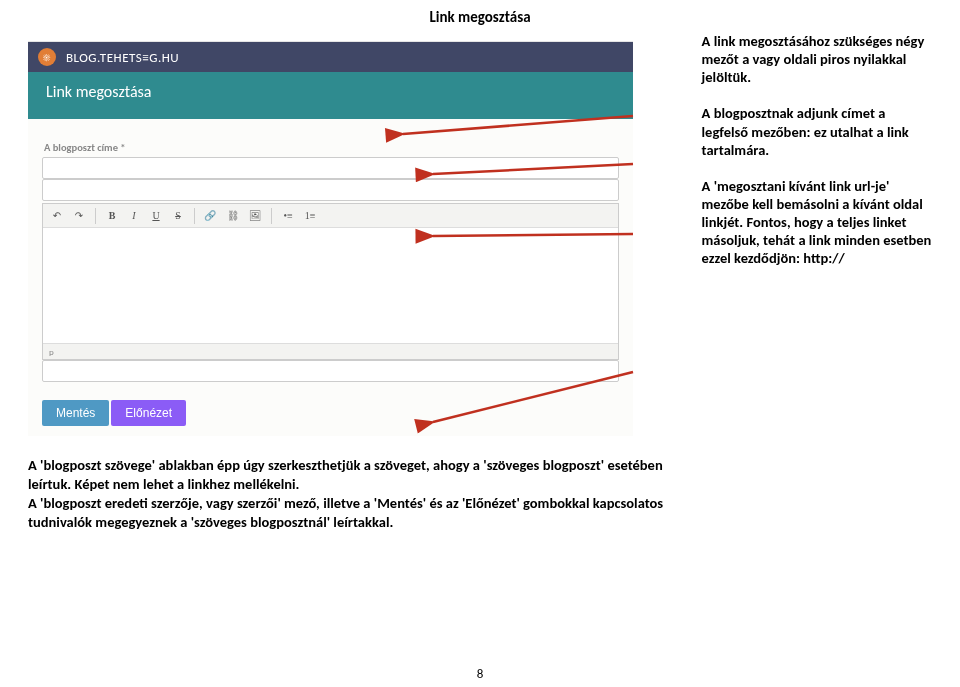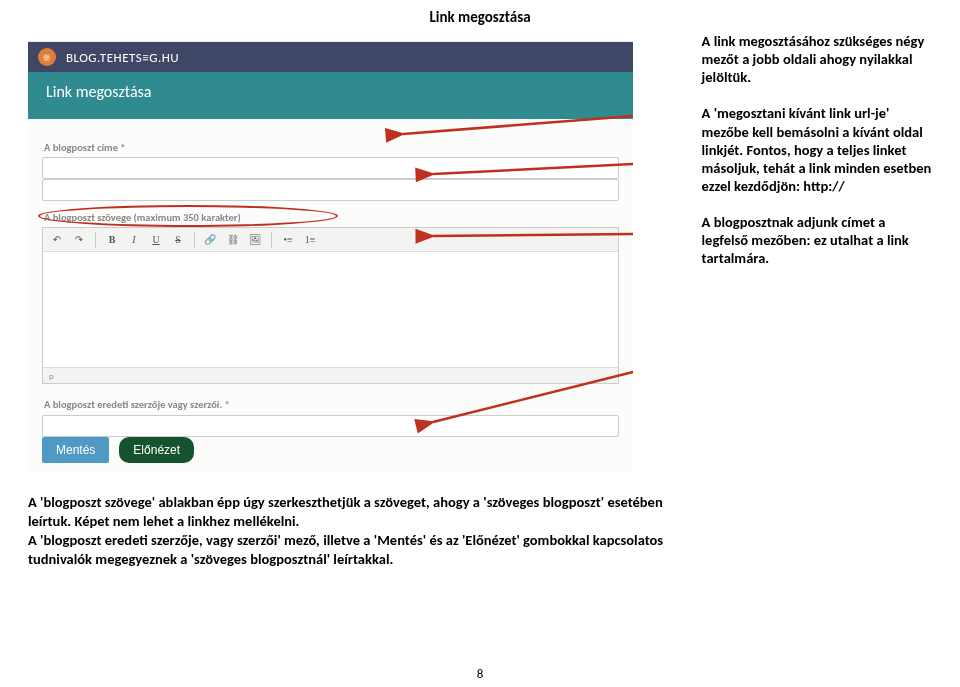--- a/index.html
+++ b/index.html
@@ -134,27 +134,27 @@
     padding: 0 6px;
     font-size: 9px; color:#888;
   }
 
   .bottom-label {
     font-size: 10.5px;
     color: #888;
     font-weight: 700;
     margin: 14px 2px 4px;
   }
-  .btn-row { display:flex; gap:10px; }
+  .btn-row { display:flex; gap:2px; margin-top: 18px; }
   .btn {
     color:#fff; font-size:12px; padding: 6px 14px;
     border: none; border-radius:2px;
   }
   .btn-save { background:#4f99c4; }
-  .btn-preview { background:#14532d;border-radius:10px; }
+  .btn-preview { background:#8b5cf6; }
 
   
   .arrow {
     position: absolute;
     pointer-events: none;
   }
   .arrow svg { overflow: visible; }
 
   
   .caption {
@@ -216,24 +216,20 @@
         <span>BLOG.TEHETS≡G.HU</span>
       </div>
       <div class="teal-bar">Link megosztása</div>
 
       <div class="form-body">
         <div class="field-label">A blogposzt címe *</div>
         <div class="field-input"></div>
 
         <div class="field-input"></div>
 
-        <div class="field-label editor-label">
-          <span>A blogposzt szövege (maximum 350 karakter)</span>
-          <span class="red-ellipse" style="left:-6px; top:-6px; width:300px; height:22px;"></span>
-        </div>
 
         <div class="editor-wrap">
           <div class="etoolbar">
             <span class="tbtn">↶</span>
             <span class="tbtn">↷</span>
             <span class="sep"></span>
             <span class="tbtn" style="font-weight:700;font-family:Georgia">B</span>
             <span class="tbtn" style="font-style:italic;font-family:Georgia">I</span>
             <span class="tbtn" style="text-decoration:underline">U</span>
             <span class="tbtn" style="text-decoration:line-through">S</span>
@@ -242,36 +238,35 @@
             <span class="tbtn">⛓</span>
             <span class="tbtn">🖼</span>
             <span class="sep"></span>
             <span class="tbtn">•≡</span>
             <span class="tbtn">1≡</span>
           </div>
           <div class="editor-area"></div>
           <div class="editor-footer">p</div>
         </div>
 
-        <div class="bottom-label">A blogposzt eredeti szerzője vagy szerzői. *</div>
         <div class="field-input"></div>
 
         <div class="btn-row">
           <button class="btn btn-save">Mentés</button>
           <button class="btn btn-preview">Előnézet</button>
         </div>
       </div>
     </div>
 
     <div class="caption" style="white-space:pre-line">A 'blogposzt szövege' ablakban épp úgy szerkeszthetjük a szöveget, ahogy a 'szöveges blogposzt' esetében leírtuk. Képet nem lehet a linkhez mellékelni.
 A 'blogposzt eredeti szerzője, vagy szerzői' mező, illetve a 'Mentés' és az 'Előnézet' gombokkal kapcsolatos tudnivalók megegyeznek a 'szöveges blogposztnál' leírtakkal.</div>
 
   </div>
 
   <div class="right-col">
-    <p class="right-p">A link megosztásához szükséges négy mezőt a jobb oldali ahogy nyilakkal jelöltük.</p>
+    <p class="right-p">A link megosztásához szükséges négy mezőt a vagy oldali piros nyilakkal jelöltük.</p>
+    <p class="right-p">A blogposztnak adjunk címet a legfelső mezőben: ez utalhat a link tartalmára.</p>
     <p class="right-p">A 'megosztani kívánt link url-je' mezőbe kell bemásolni a kívánt oldal linkjét. Fontos, hogy a teljes linket másoljuk, tehát a link minden esetben ezzel kezdődjön: http://</p>
-    <p class="right-p">A blogposztnak adjunk címet a legfelső mezőben: ez utalhat a link tartalmára.</p>
   </div>
 
 </div>
 
 <div class="page-number">8</div>
 
 </body></html>

